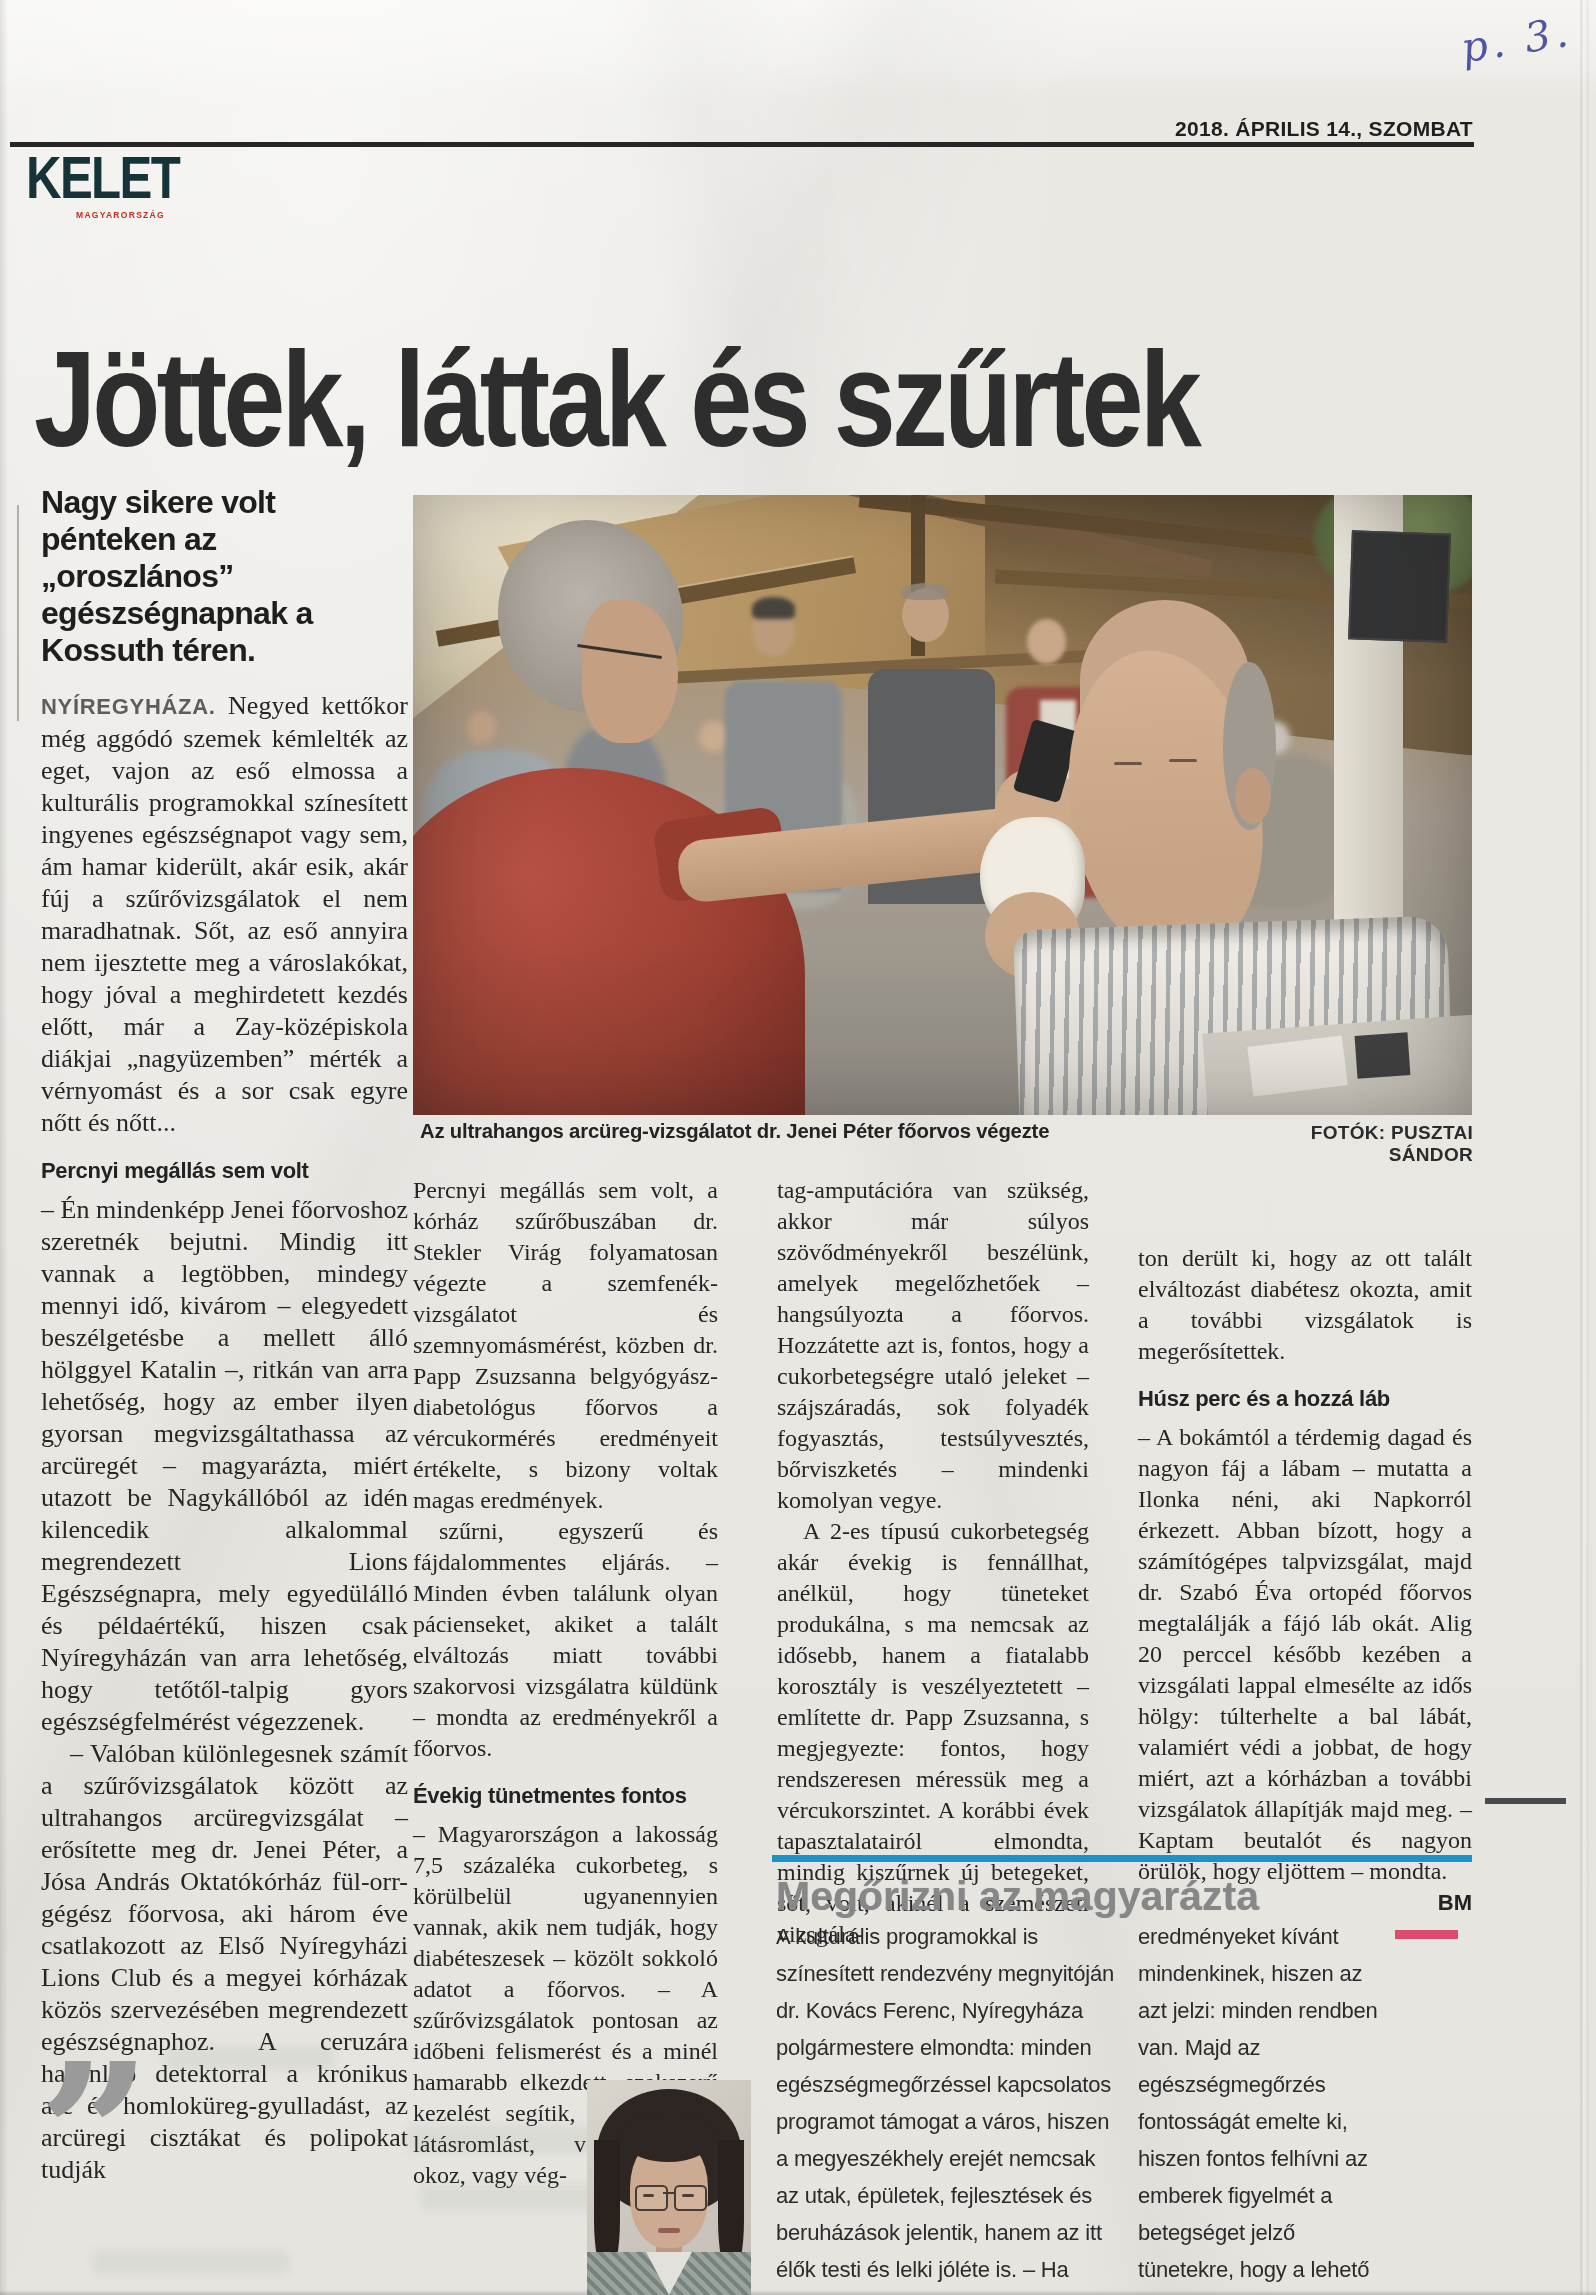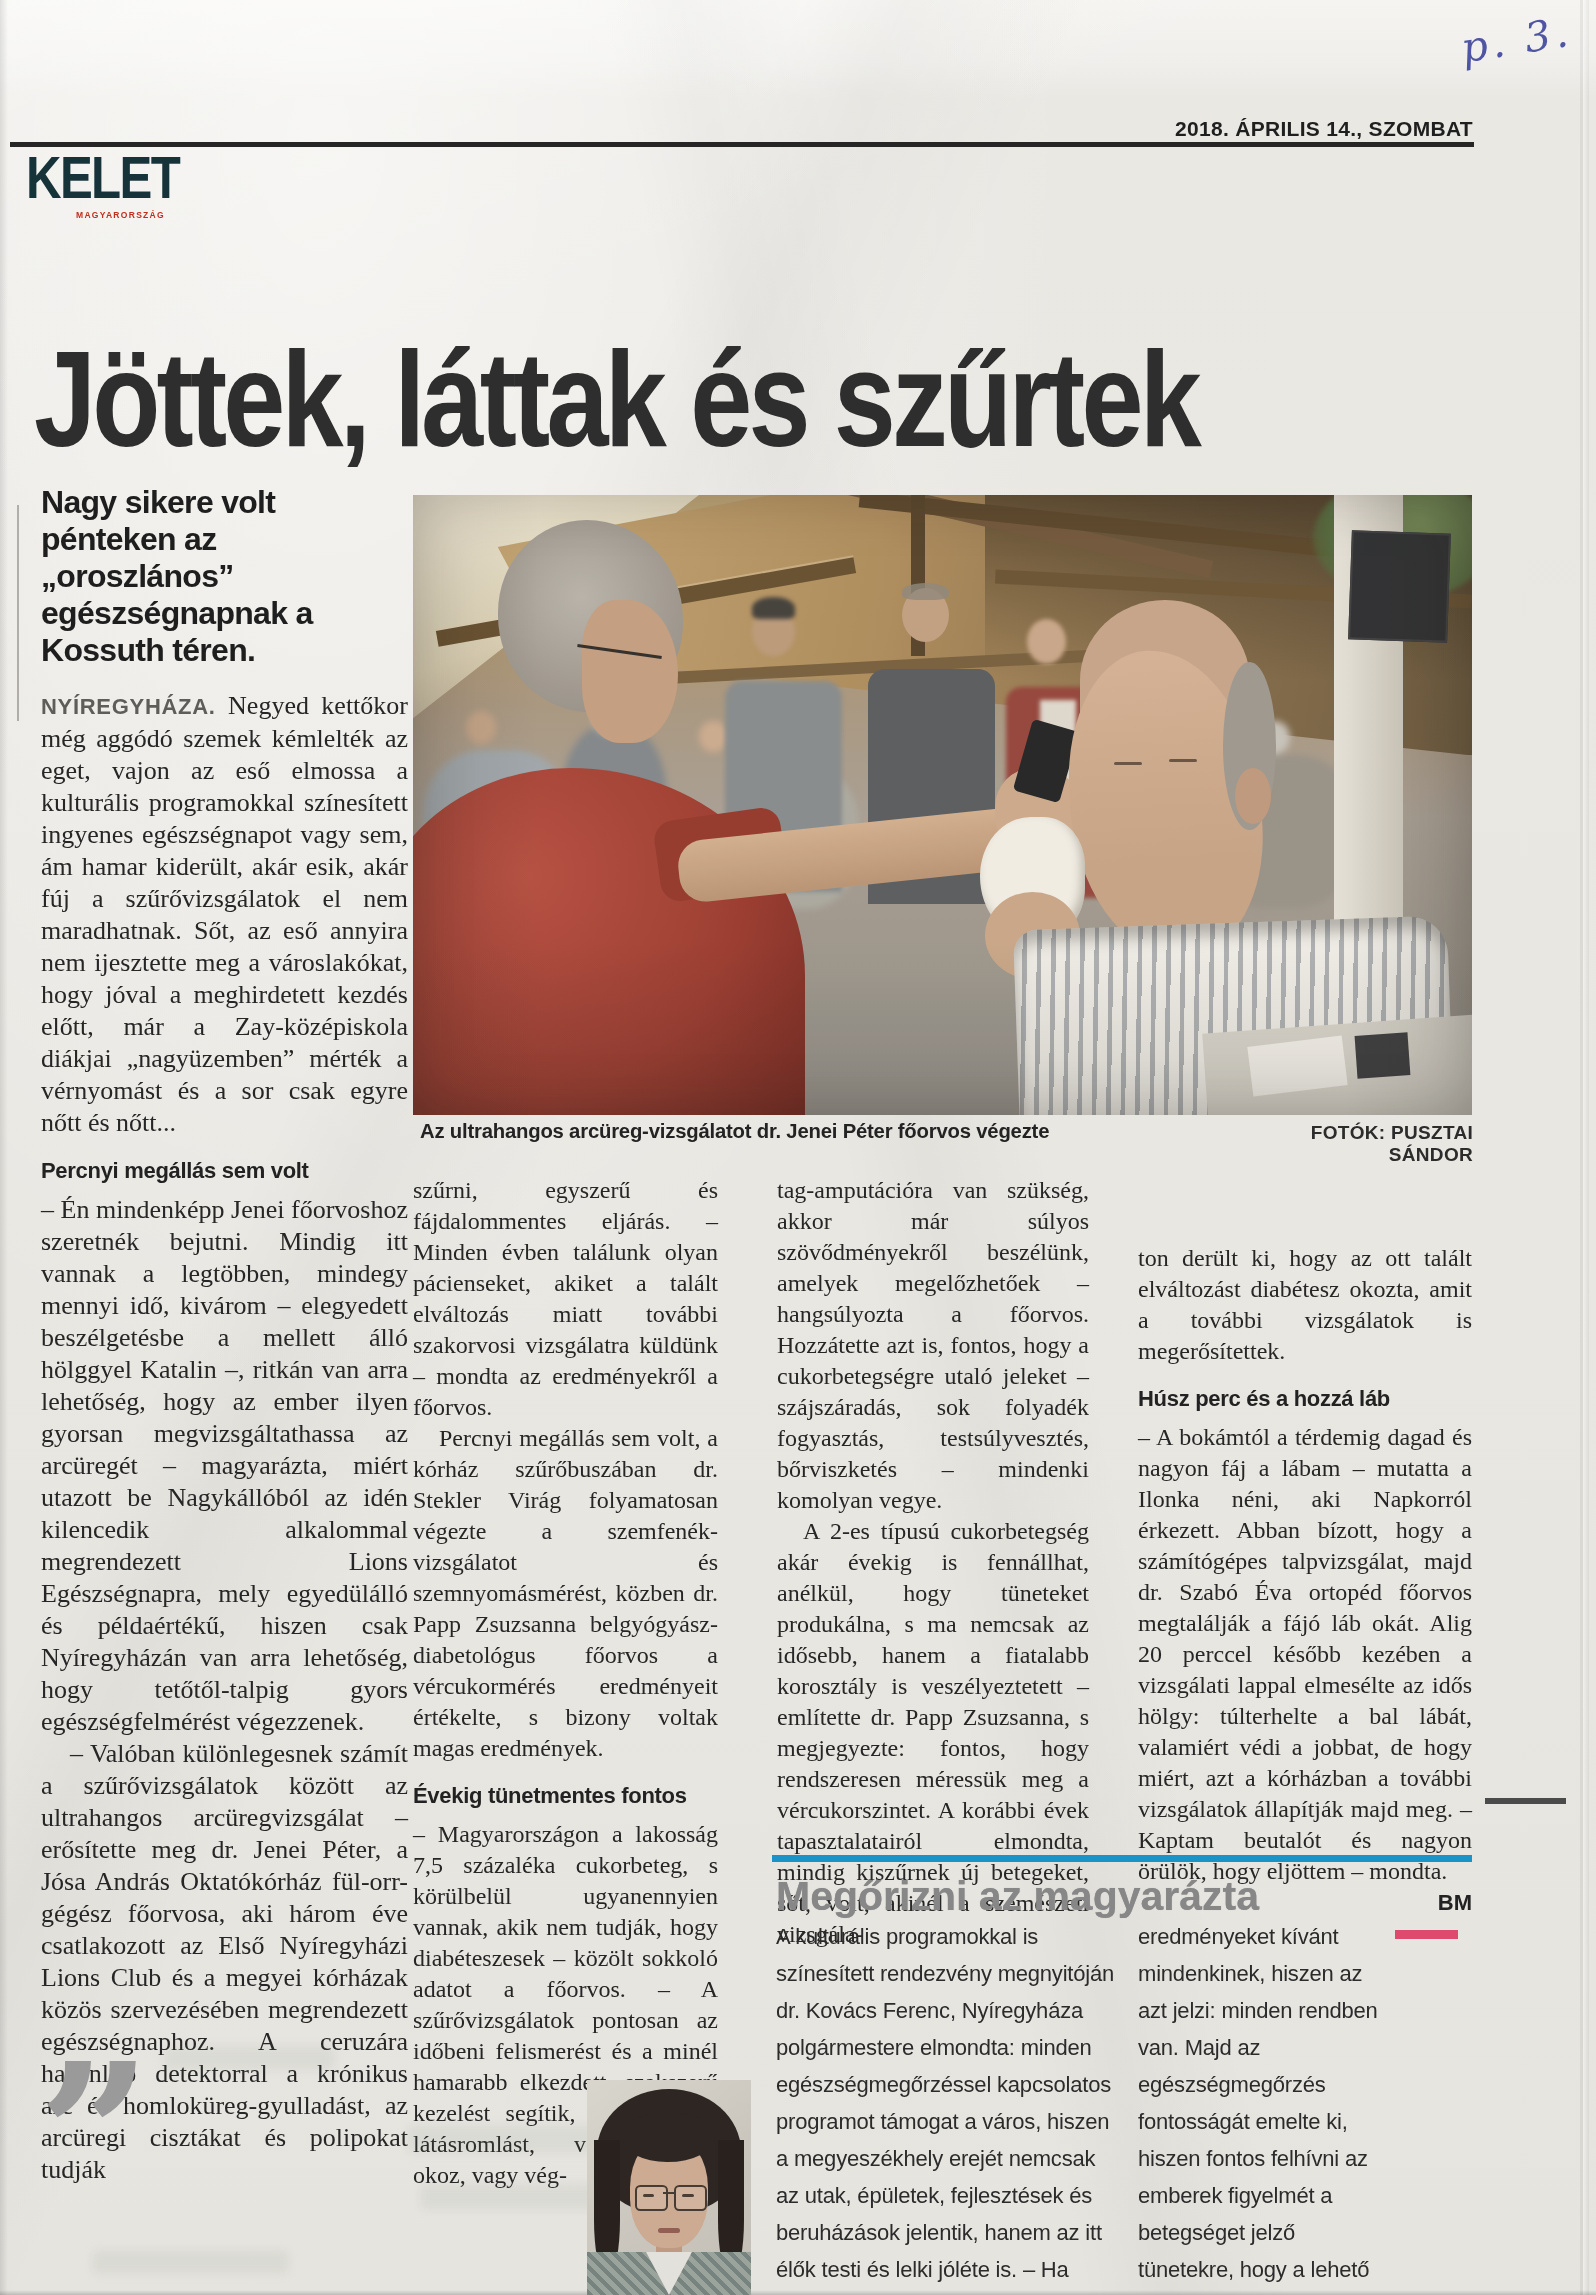--- a/index.html
+++ b/index.html
@@ -205,22 +205,22 @@
     <div class="b" style="left:79%;top:88%;width:9%;height:8%;background:#f4f3ee;transform:rotate(-7deg);"></div>
     <div class="b" style="left:89%;top:87%;width:5%;height:7%;background:#3a3a3e;transform:rotate(-4deg);"></div>
 
     <div class="b ph-tone"></div>
   </div>
 
   <div class="abs caption" style="left:420px;top:1120px;width:839px;">Az ultrahangos arcüreg-vizsgálatot dr. Jenei Péter főorvos végezte</div>
   <div class="abs credit" style="left:1240px;top:1122px;width:233px;">FOTÓK: PUSZTAI SÁNDOR</div>
 
   <div class="abs smallcol" style="left:413px;top:1175px;width:305px;">
+    <p>Percnyi megállás sem volt, a kórház szűrőbuszában dr. Stekler Virág folyamatosan végezte a szemfenék-vizsgálatot és szemnyomásmérést, közben dr. Papp Zsuzsanna belgyógyász-diabetológus főorvos a vércukormérés eredményeit értékelte, s bizony voltak magas eredmények.</p>
     <p>szűrni, egyszerű és fájdalommentes eljárás. – Minden évben találunk olyan pácienseket, akiket a talált elváltozás miatt további szakorvosi vizsgálatra küldünk – mondta az eredményekről a főorvos.</p>
-    <p>Percnyi megállás sem volt, a kórház szűrőbuszában dr. Stekler Virág folyamatosan végezte a szemfenék-vizsgálatot és szemnyomásmérést, közben dr. Papp Zsuzsanna belgyógyász-diabetológus főorvos a vércukormérés eredményeit értékelte, s bizony voltak magas eredmények.</p>
     <div class="subhead">Évekig tünetmentes fontos</div>
     <p style="text-indent:0;">– Magyarországon a lakosság 7,5 százaléka cukorbeteg, s körülbelül ugyanennyien vannak, akik nem tudják, hogy diabéteszesek – közölt sokkoló adatot a főorvos. – A szűrővizsgálatok pontosan az időbeni felismerést és a minél hamarabb elkezdett, szakszerű kezelést segítik, mert amikor látásromlást, vesebetegséget okoz, vagy vég-</p>
   </div>
 
   <div class="abs smallcol" style="left:777px;top:1175px;width:312px;">
     <p>tag-amputációra van szükség, akkor már súlyos szövődményekről beszélünk, amelyek megelőzhetőek – hangsúlyozta a főorvos. Hozzátette azt is, fontos, hogy a cukorbetegségre utaló jeleket – szájszáradás, sok folyadék fogyasztás, testsúlyvesztés, bőrviszketés – mindenki komolyan vegye.</p>
     <p>A 2-es típusú cukorbetegség akár évekig is fennállhat, anélkül, hogy tüneteket produkálna, s ma nemcsak az idősebb, hanem a fiatalabb korosztály is veszélyeztetett – említette dr. Papp Zsuzsanna, s megjegyezte: fontos, hogy rendszeresen méressük meg a vércukorszintet. A korábbi évek tapasztalatairól elmondta, mindig kiszűrnek új betegeket, sőt, volt, akinél a szemészeti vizsgála-</p>
   </div>
 
   <div class="abs smallcol" style="left:1138px;top:1243px;width:334px;">

